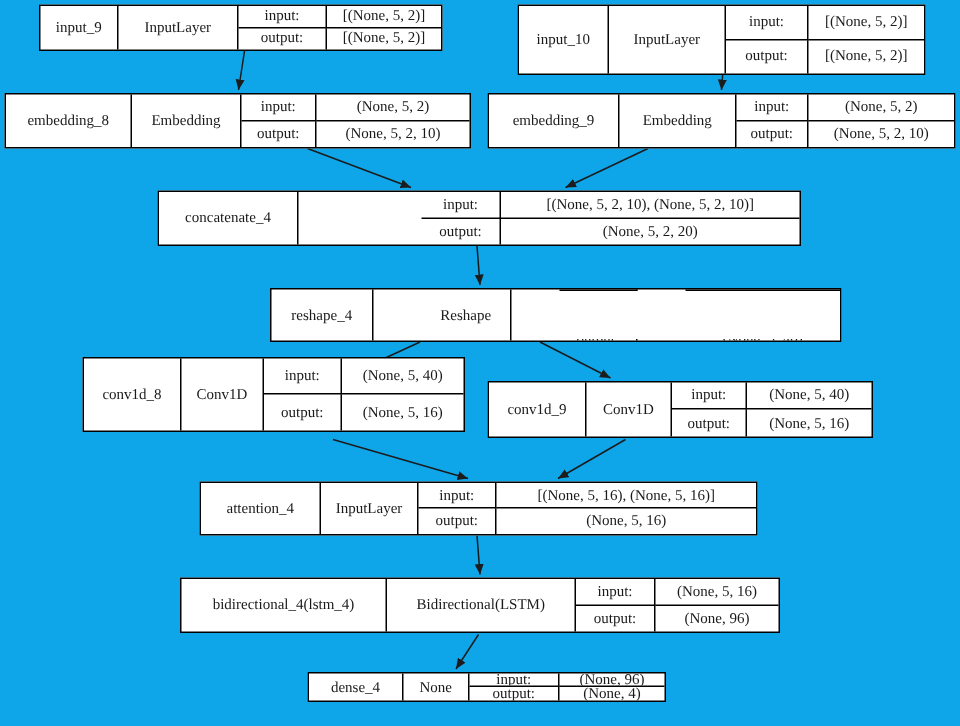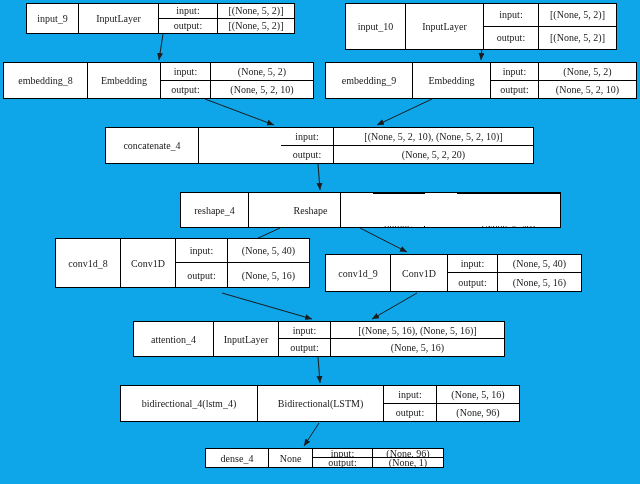--- a/index.html
+++ b/index.html
@@ -155,16 +155,16 @@
     <div class="cell lo">output:</div>
     <div class="cell vo">(None, 96)</div>
   </div>
 
   <div class="node" style="left:205px; top:448px; height:20px; grid-template-columns:63px 44px 60px 70px;">
     <div class="cell name">dense_4</div>
     <div class="cell type">None</div>
     <div class="cell li">input:</div>
     <div class="cell vi">(None, 96)</div>
     <div class="cell lo">output:</div>
-    <div class="cell vo">(None, 1)</div>
+    <div class="cell vo">(None, 4)</div>
   </div>
 
 </div>
 
 </body></html>

